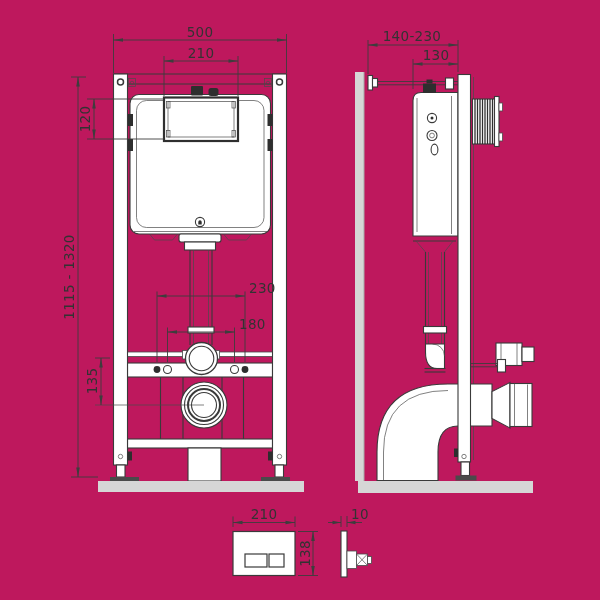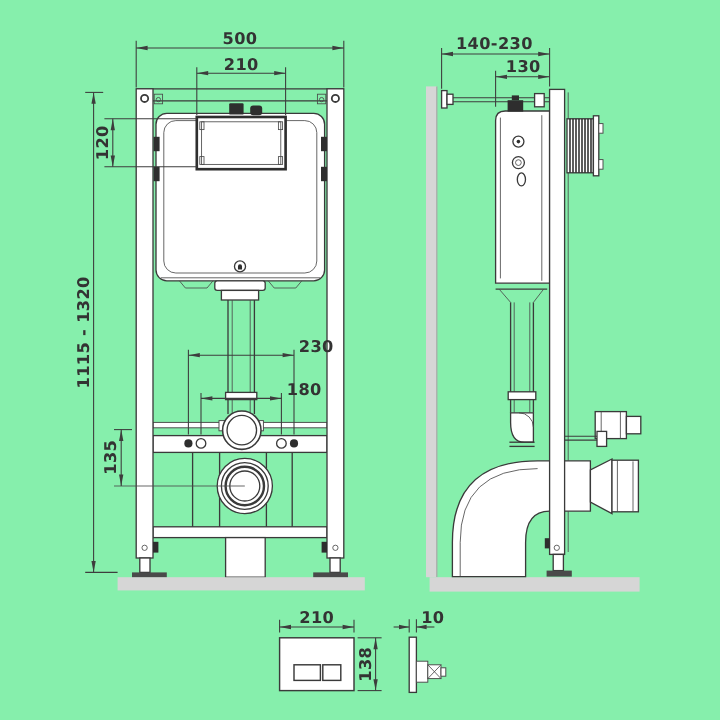--- a/index.html
+++ b/index.html
@@ -1,16 +1,16 @@
 <!DOCTYPE html>
 <html><head>
 <meta charset="utf-8">
 <style>
   html,body{margin:0;padding:0;background:#fff;}
-  .stage{width:600px;height:600px;position:relative;background:#86efac;overflow:hidden;font-weight:bold;}
+  .stage{width:600px;height:600px;position:relative;background:#be185d;overflow:hidden;}
   svg{display:block;}
   .ln{stroke:#3a3a3a;stroke-width:1.1;fill:none;}
   .lt{stroke:#4a4a4a;stroke-width:0.7;fill:none;}
   .lw{fill:#ffffff;stroke:#3a3a3a;stroke-width:1.1;}
   .lwt{fill:#ffffff;stroke:#4a4a4a;stroke-width:0.8;}
   .lb{fill:#ffffff;stroke:#2f2f2f;stroke-width:2.2;}
   .dk{fill:#2e2e2e;stroke:none;}
   .dkf{fill:#4a4a4a;stroke:none;}
   .dm{stroke:#3d3d3d;stroke-width:0.9;fill:none;}
   .ar{fill:#3d3d3d;stroke:none;}

